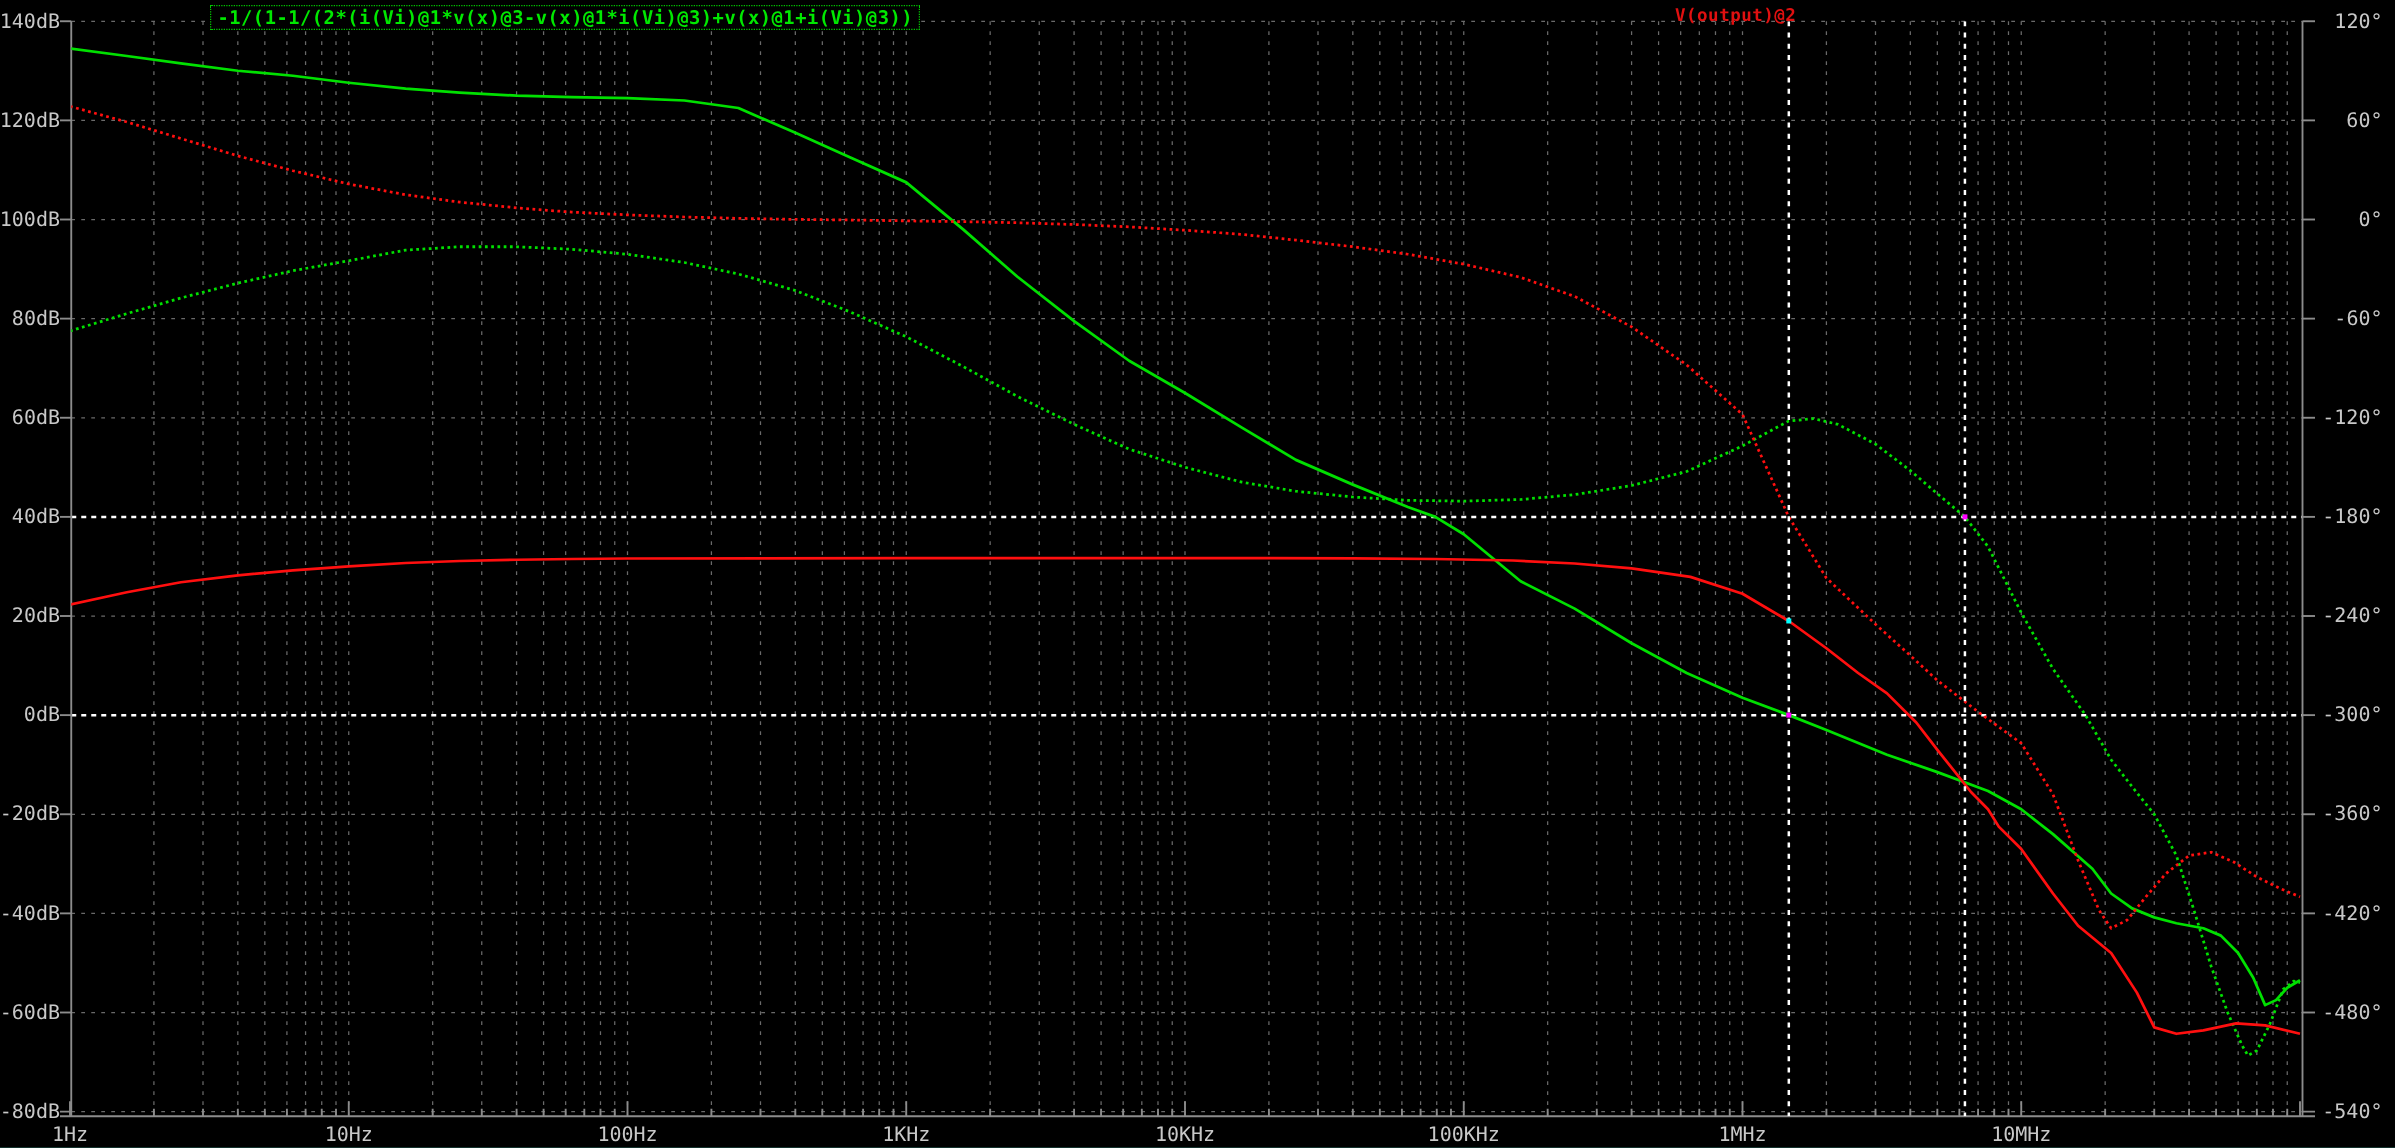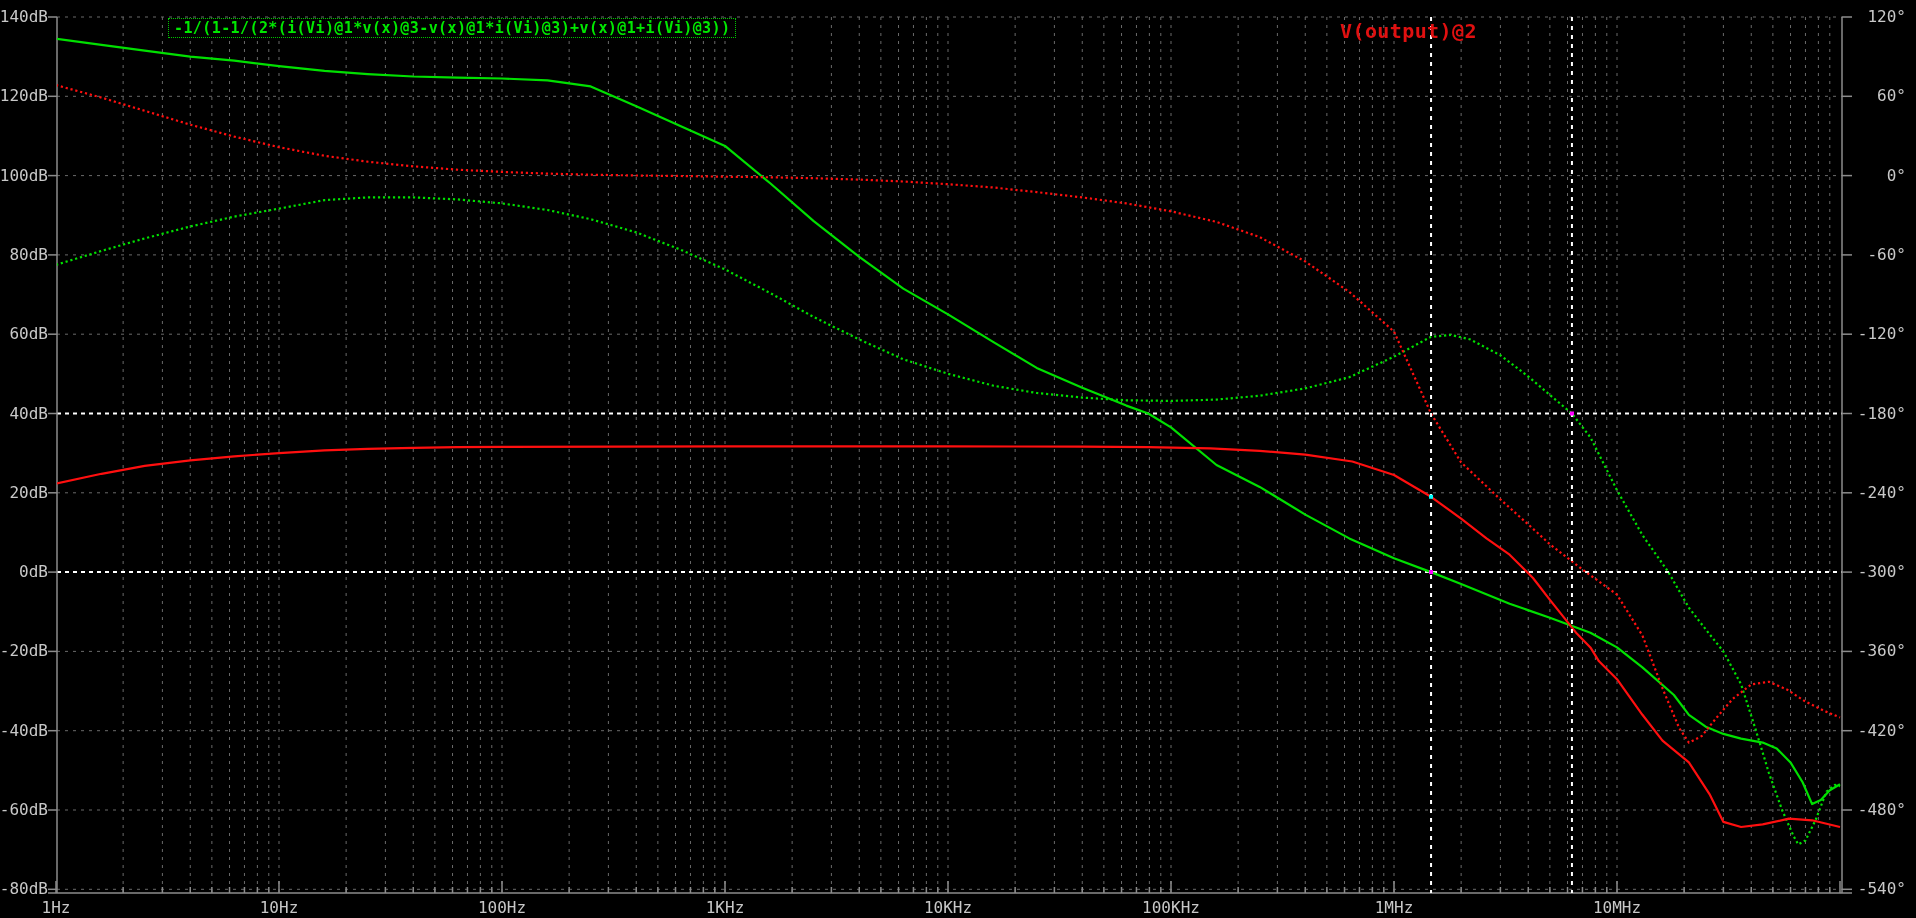--- a/index.html
+++ b/index.html
@@ -1,22 +1,22 @@
 <!DOCTYPE html>
 <html><head>
 <meta charset="utf-8">
 <style>
   html,body{margin:0;padding:0;background:#000;width:1916px;height:918px;overflow:hidden;}
   .viewer{position:relative;width:1916px;height:918px;background:#5eead4;
           font-family:"DejaVu Sans Mono","Liberation Mono",monospace;}
   svg{position:absolute;left:0;top:0;}
-  .titlebar{position:absolute;left:0;top:18px;width:100%;height:20px;z-index:5;}
+  .titlebar{position:absolute;left:0;top:4px;width:100%;height:20px;z-index:5;}
   .expr{position:absolute;left:168px;top:0px;color:#00e800;border:1px dotted #00c800;
         background:#000;padding:0px 5px;font-size:15px;font-weight:600;letter-spacing:.4px;white-space:nowrap;}
-  .vout{position:absolute;left:1340px;top:1px;color:#e01010;font-size:20px;font-weight:600;
+  .vout{position:absolute;left:1340px;top:1px;color:#e01010;font-size:14px;font-weight:600;
         letter-spacing:.4px;white-space:nowrap;}
 </style>
 </head>
 <body>
 
 <div class="viewer">
   <svg id="plot" width="1916" height="918" viewBox="0 0 1916 918">
       <rect x="0" y="0" width="1916" height="918" fill="#000000"></rect>
       <defs>
         <clipPath id="pc">

